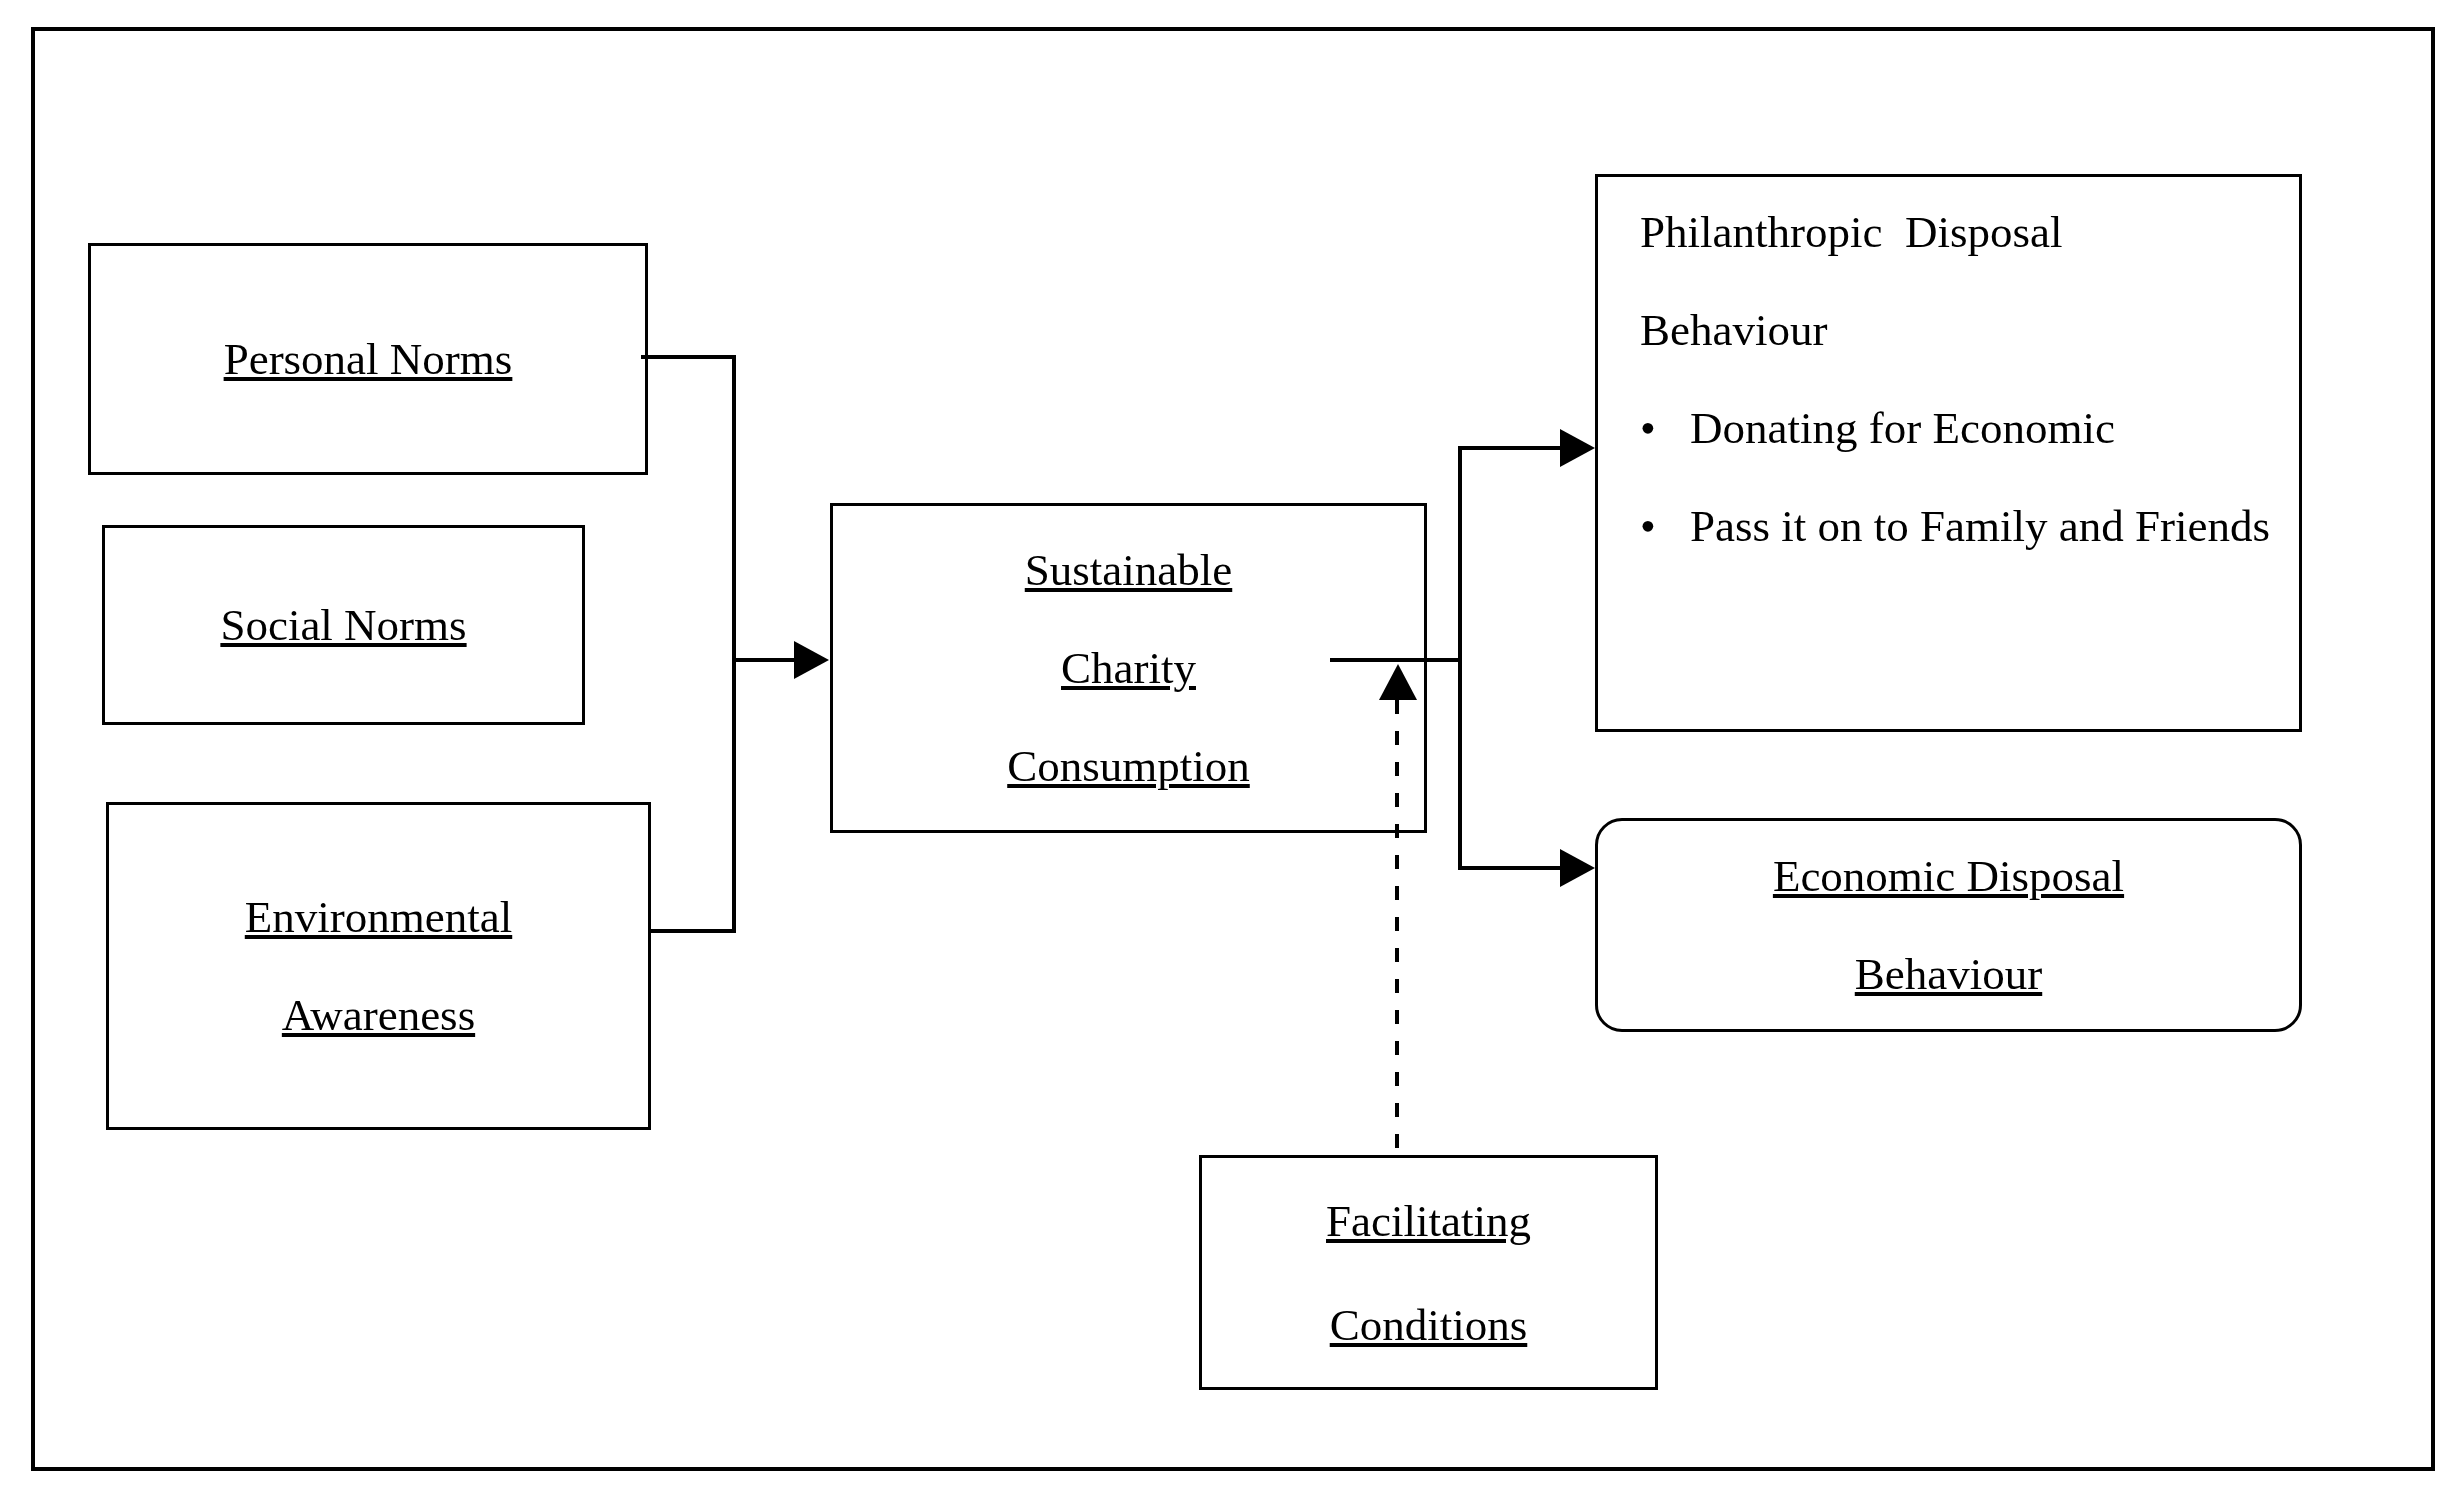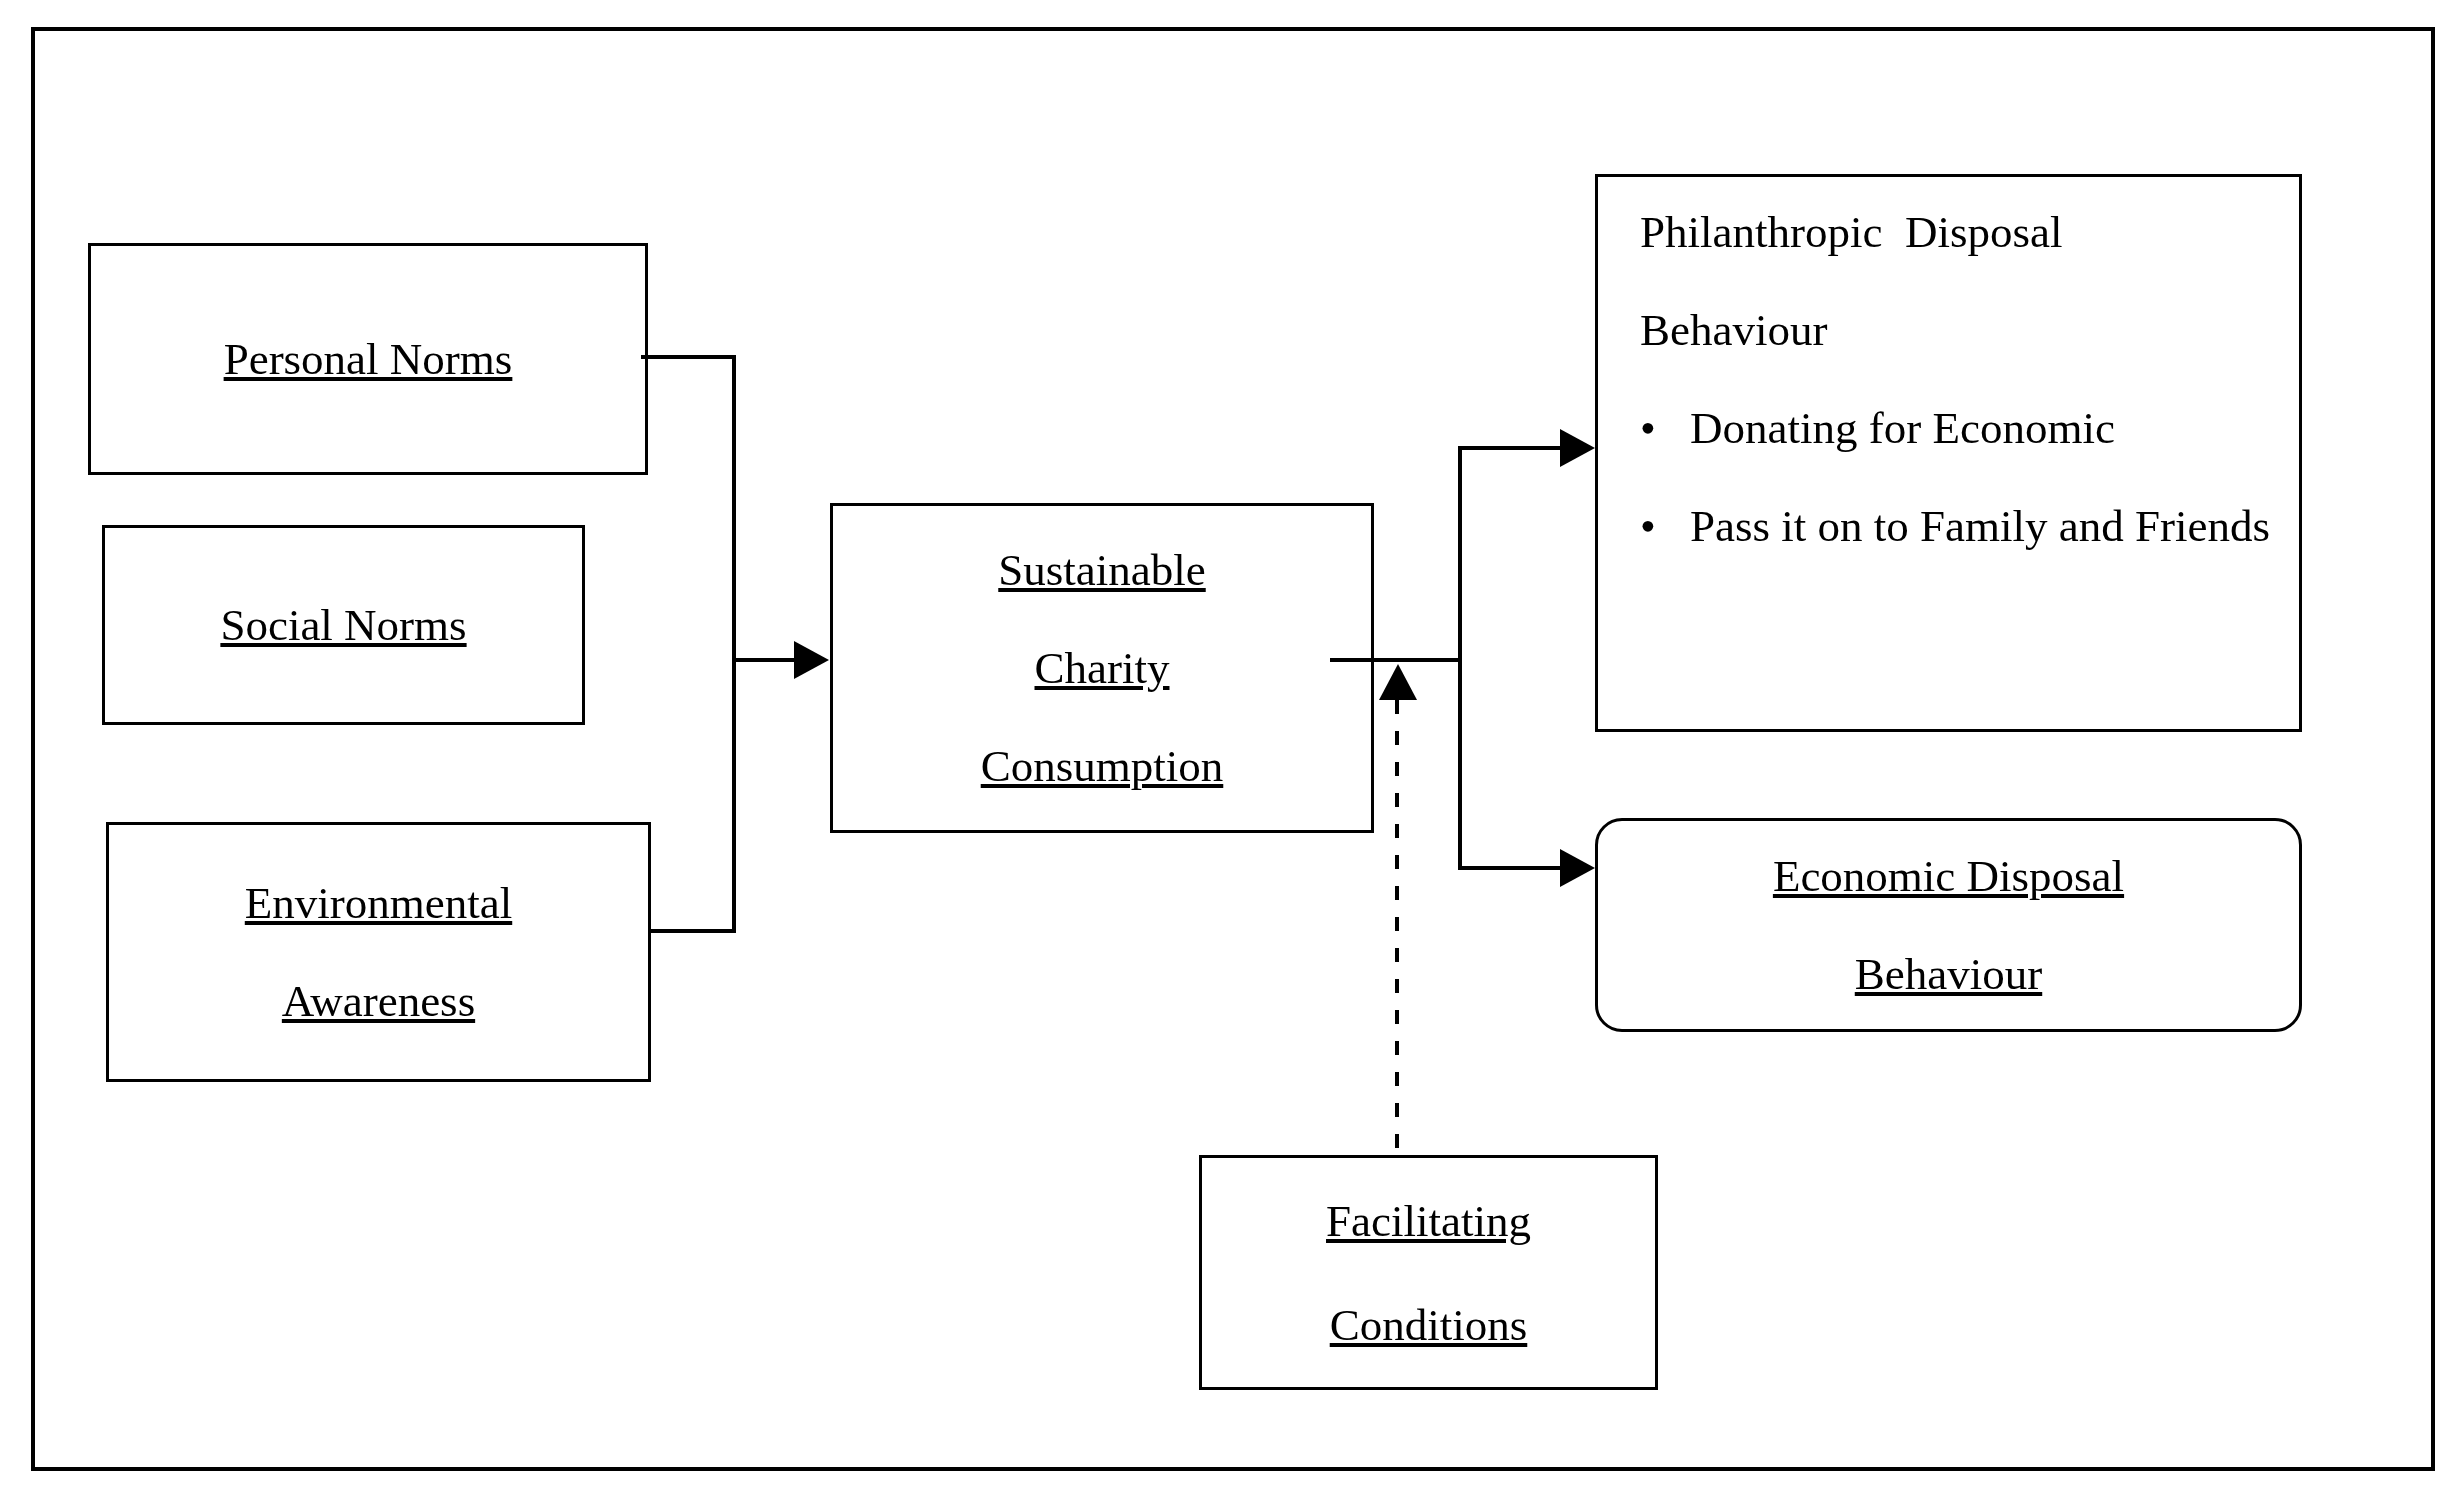--- a/index.html
+++ b/index.html
@@ -16,22 +16,22 @@
   .box {
     position:absolute; box-sizing:border-box;
     border:3.5px solid #000; background:#ffffff;
     display:flex; flex-direction:column; justify-content:center;
     font-size:45px; line-height:98px;
   }
   .box.centered { align-items:center; text-align:right;text-decoration:underline; }
   .line { white-space:pre-wrap; }
   #node-personal      { left:88px;  top:243px;  width:560px;  height:232px; }
   #node-social        { left:102px;  top:525px;  width:483px;  height:200px; }
-  #node-environmental { left:106px;  top:802px; width:545px;  height:260px;margin-top:20px; }
-  #node-sustainable   { left:830px; top:503px;  width:544px;  height:330px; }
+  #node-environmental { left:106px;  top:802px; width:545px;  height:328px; }
+  #node-sustainable   { left:830px; top:503px;  width:597px;  height:330px; }
   #node-philanthropic { left:1595px; top:174px;  width:707px; height:558px;
                         justify-content:flex-start; padding:5.6px 28px 0 42px; }
   #node-economic      { left:1595px; top:818px; width:707px; height:214px;border-radius:27px; }
   #node-facilitating  { left:1199px; top:1155px; width:459px;  height:235px; line-height:104px; }
   .bullet-row { display:flex; align-items:flex-start; }
   .bullet-col { flex:0 0 50px; }
   .bullet-text { flex:1 1 auto; }
   
   .hline, .vline { position:absolute; background:#000; }
   .hline { height:4.2px; }

